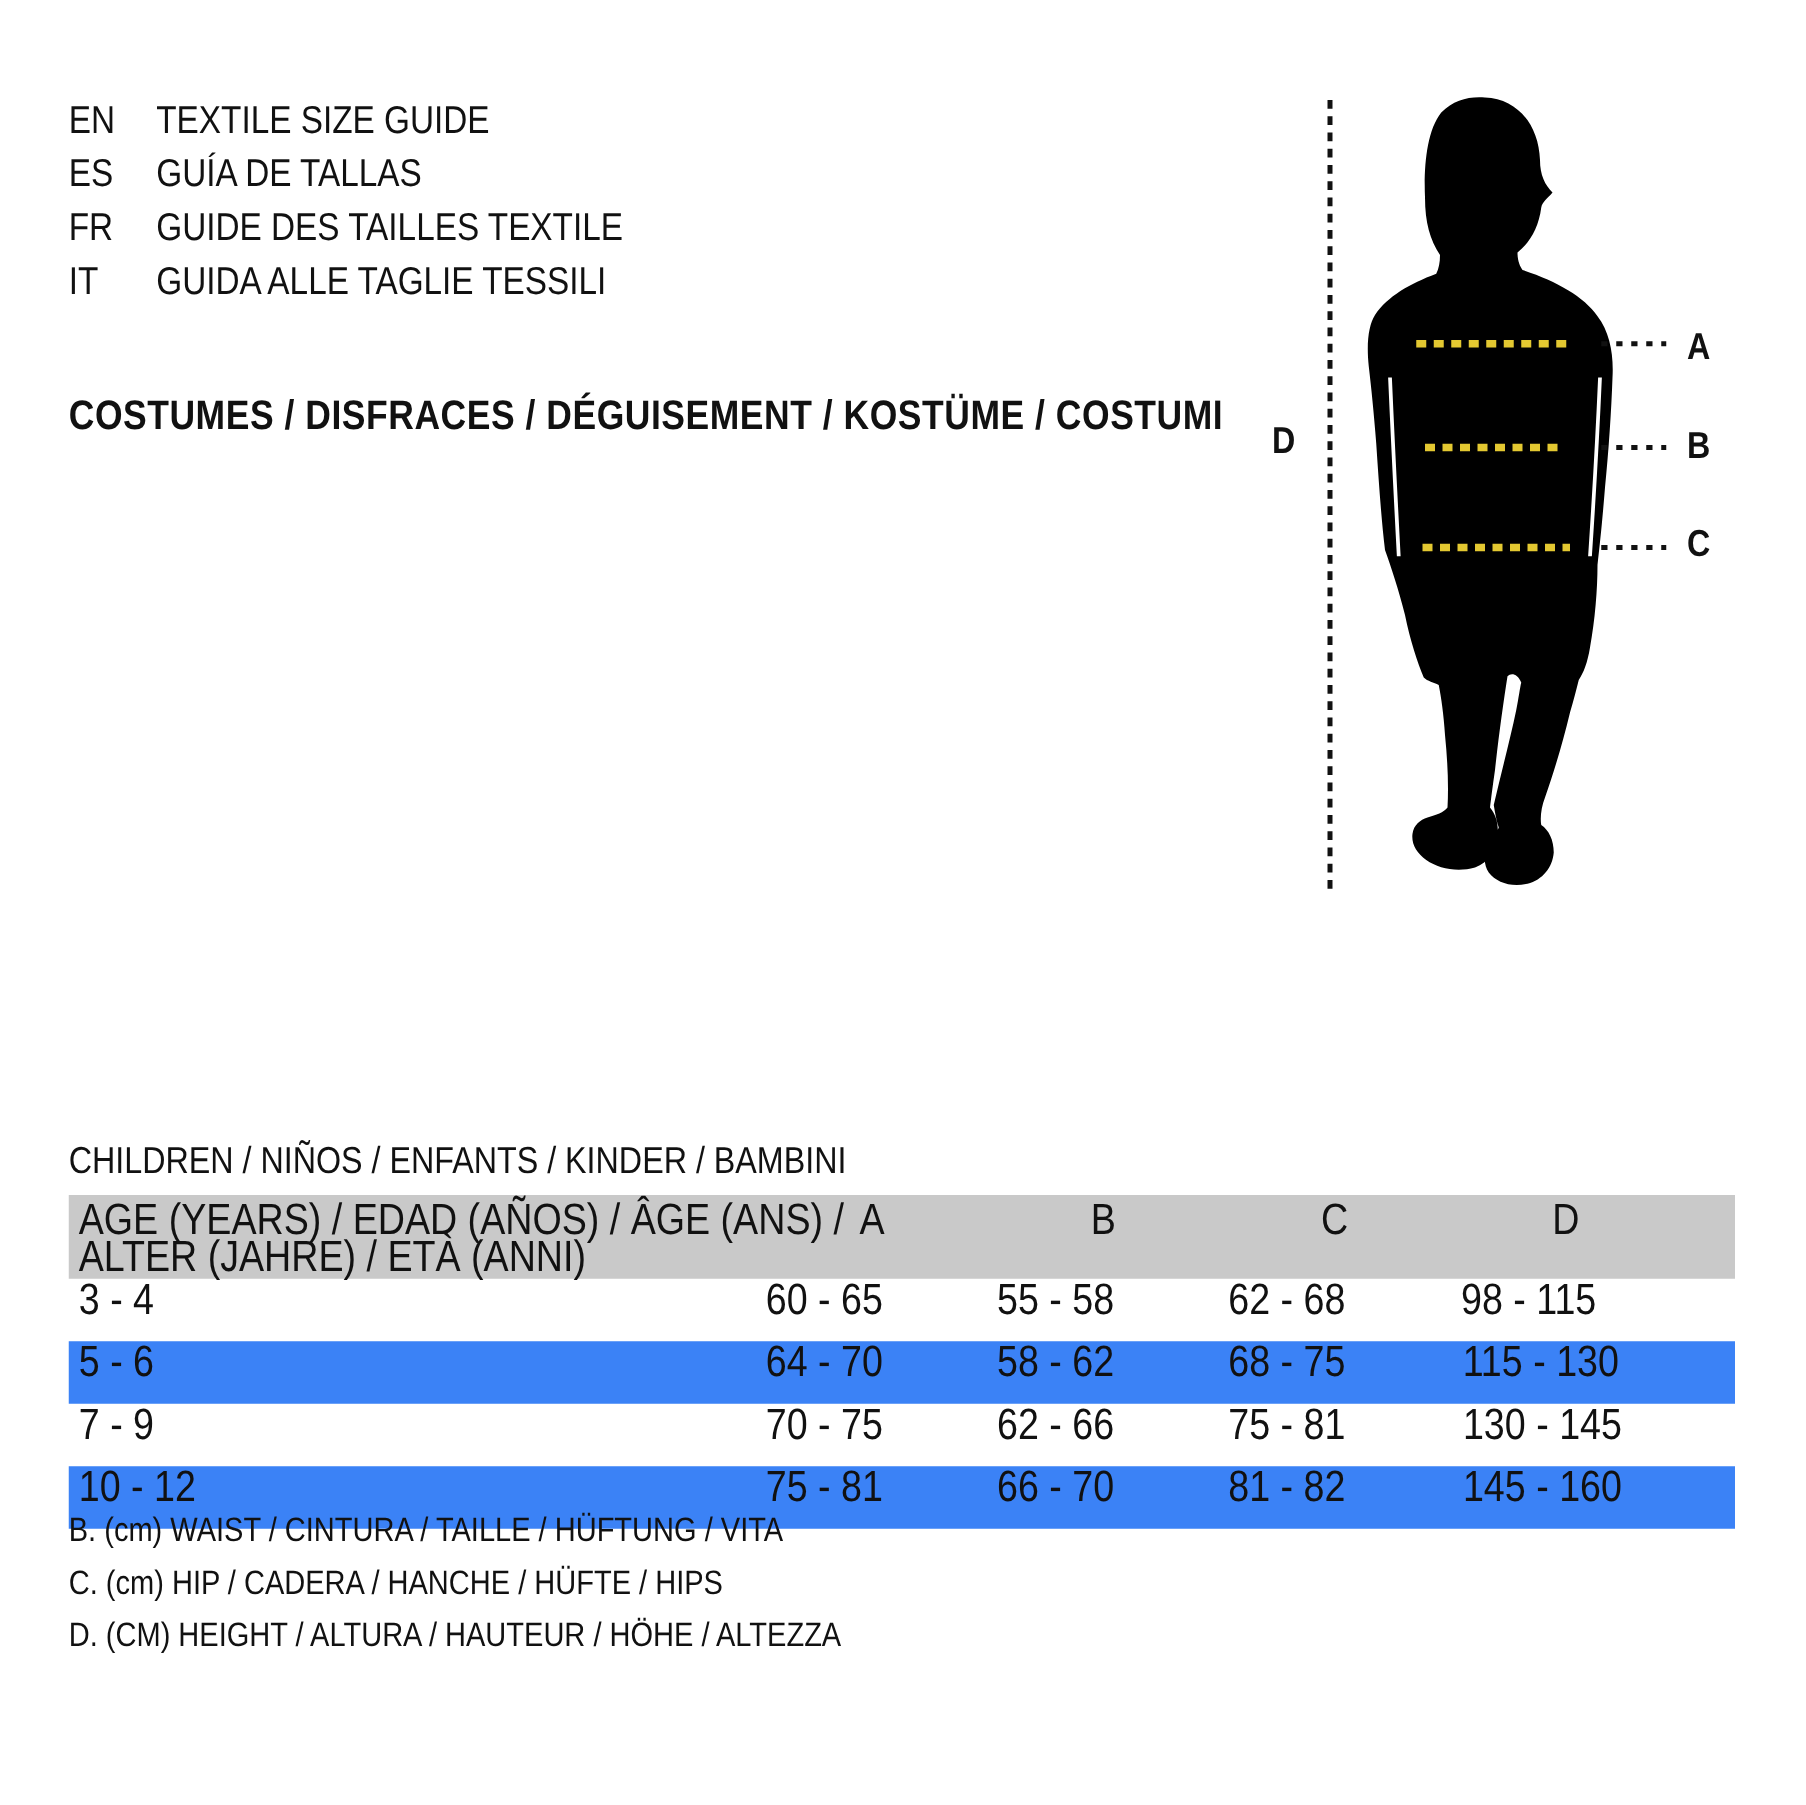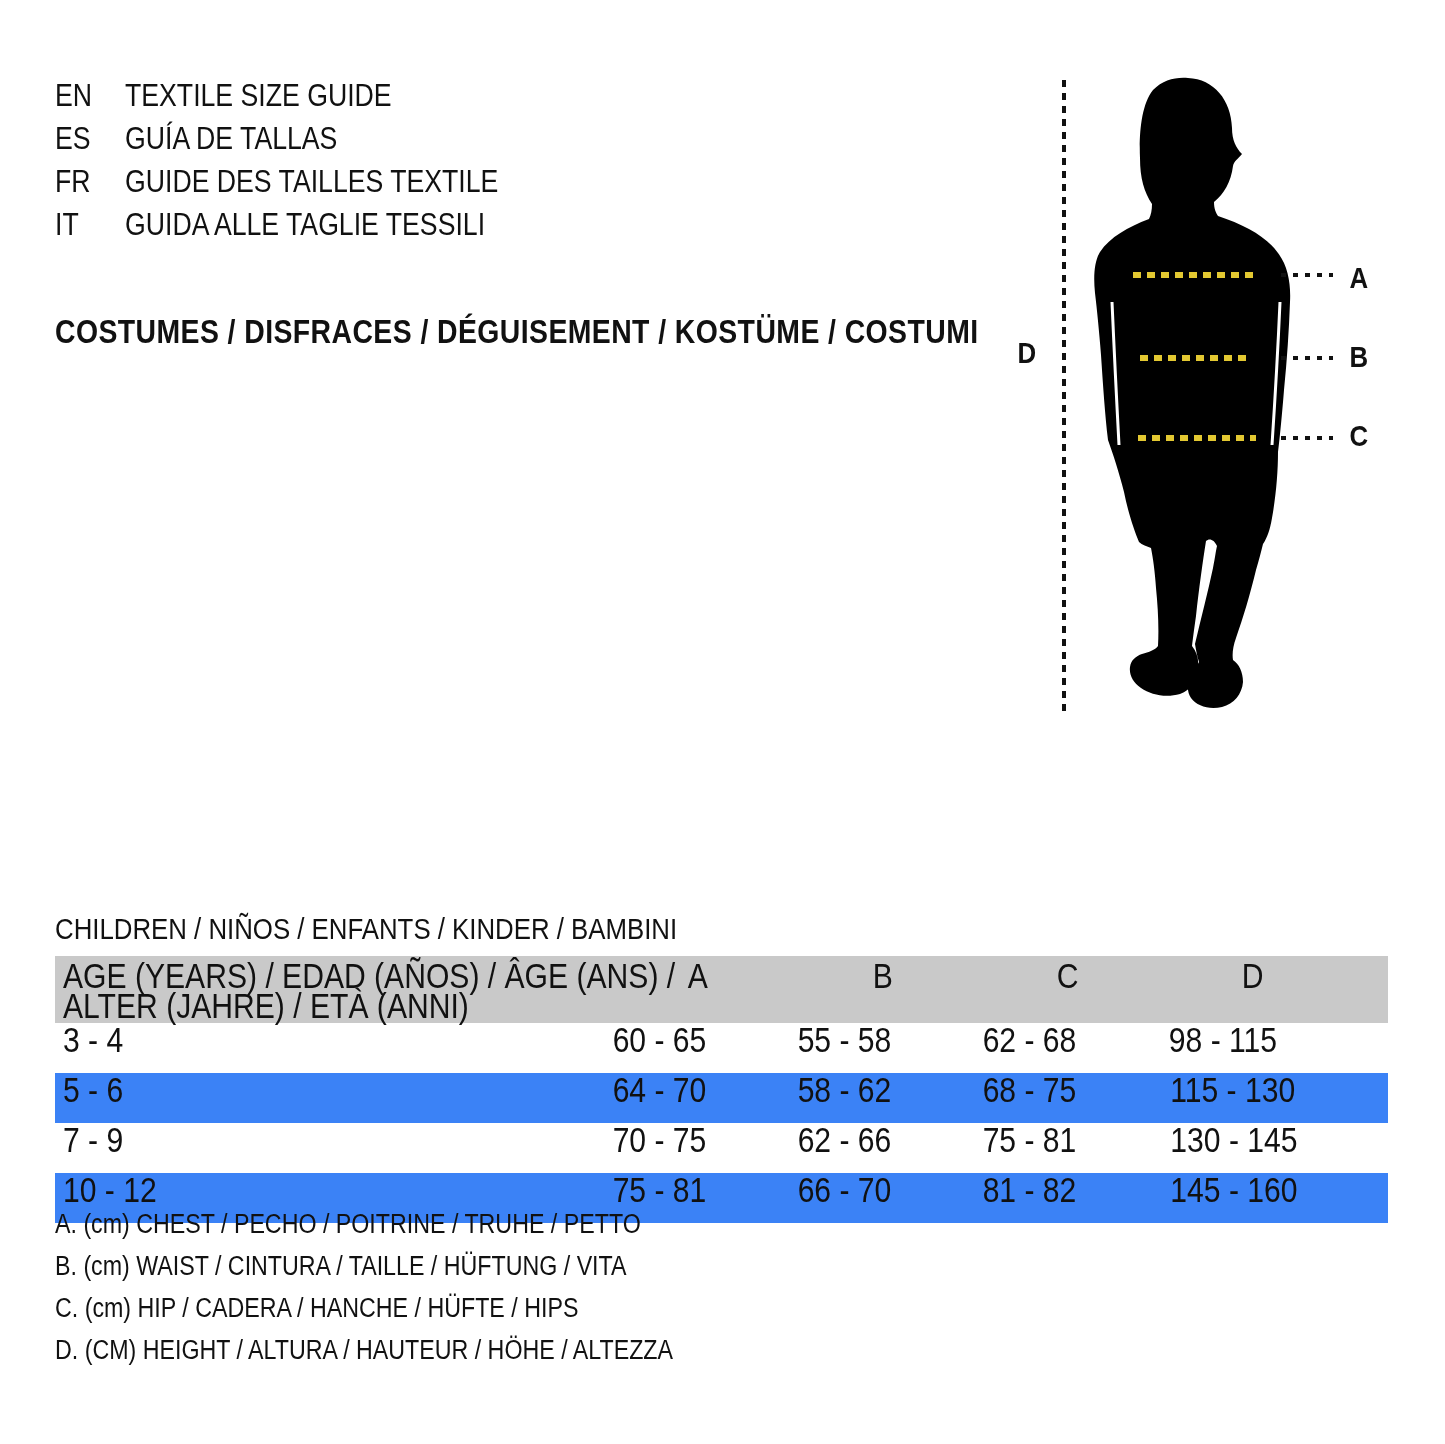--- a/index.html
+++ b/index.html
@@ -188,17 +188,16 @@
   <div class="t-grid t-row alt">
     <div class="age-cell"><span class="cond">10 - 12</span></div>
     <div class="val-cell"><span class="condc">75 - 81</span></div>
     <div class="val-cell"><span class="condc">66 - 70</span></div>
     <div class="val-cell"><span class="condc">81 - 82</span></div>
     <div class="val-cell"><span class="condc">145 - 160</span></div>
   </div>
 </div>
 
 <div class="abs legend">
-  <div><span class="cond">A. (cm) CHEST / PECHO / POITRINE / TRUHE / PETTO</span></div>
   <div><span class="cond">B. (cm) WAIST / CINTURA / TAILLE / HÜFTUNG / VITA</span></div>
   <div><span class="cond">C. (cm) HIP / CADERA / HANCHE / HÜFTE / HIPS</span></div>
   <div><span class="cond">D. (CM) HEIGHT / ALTURA / HAUTEUR / HÖHE / ALTEZZA</span></div>
 </div>
 
 </body></html>

